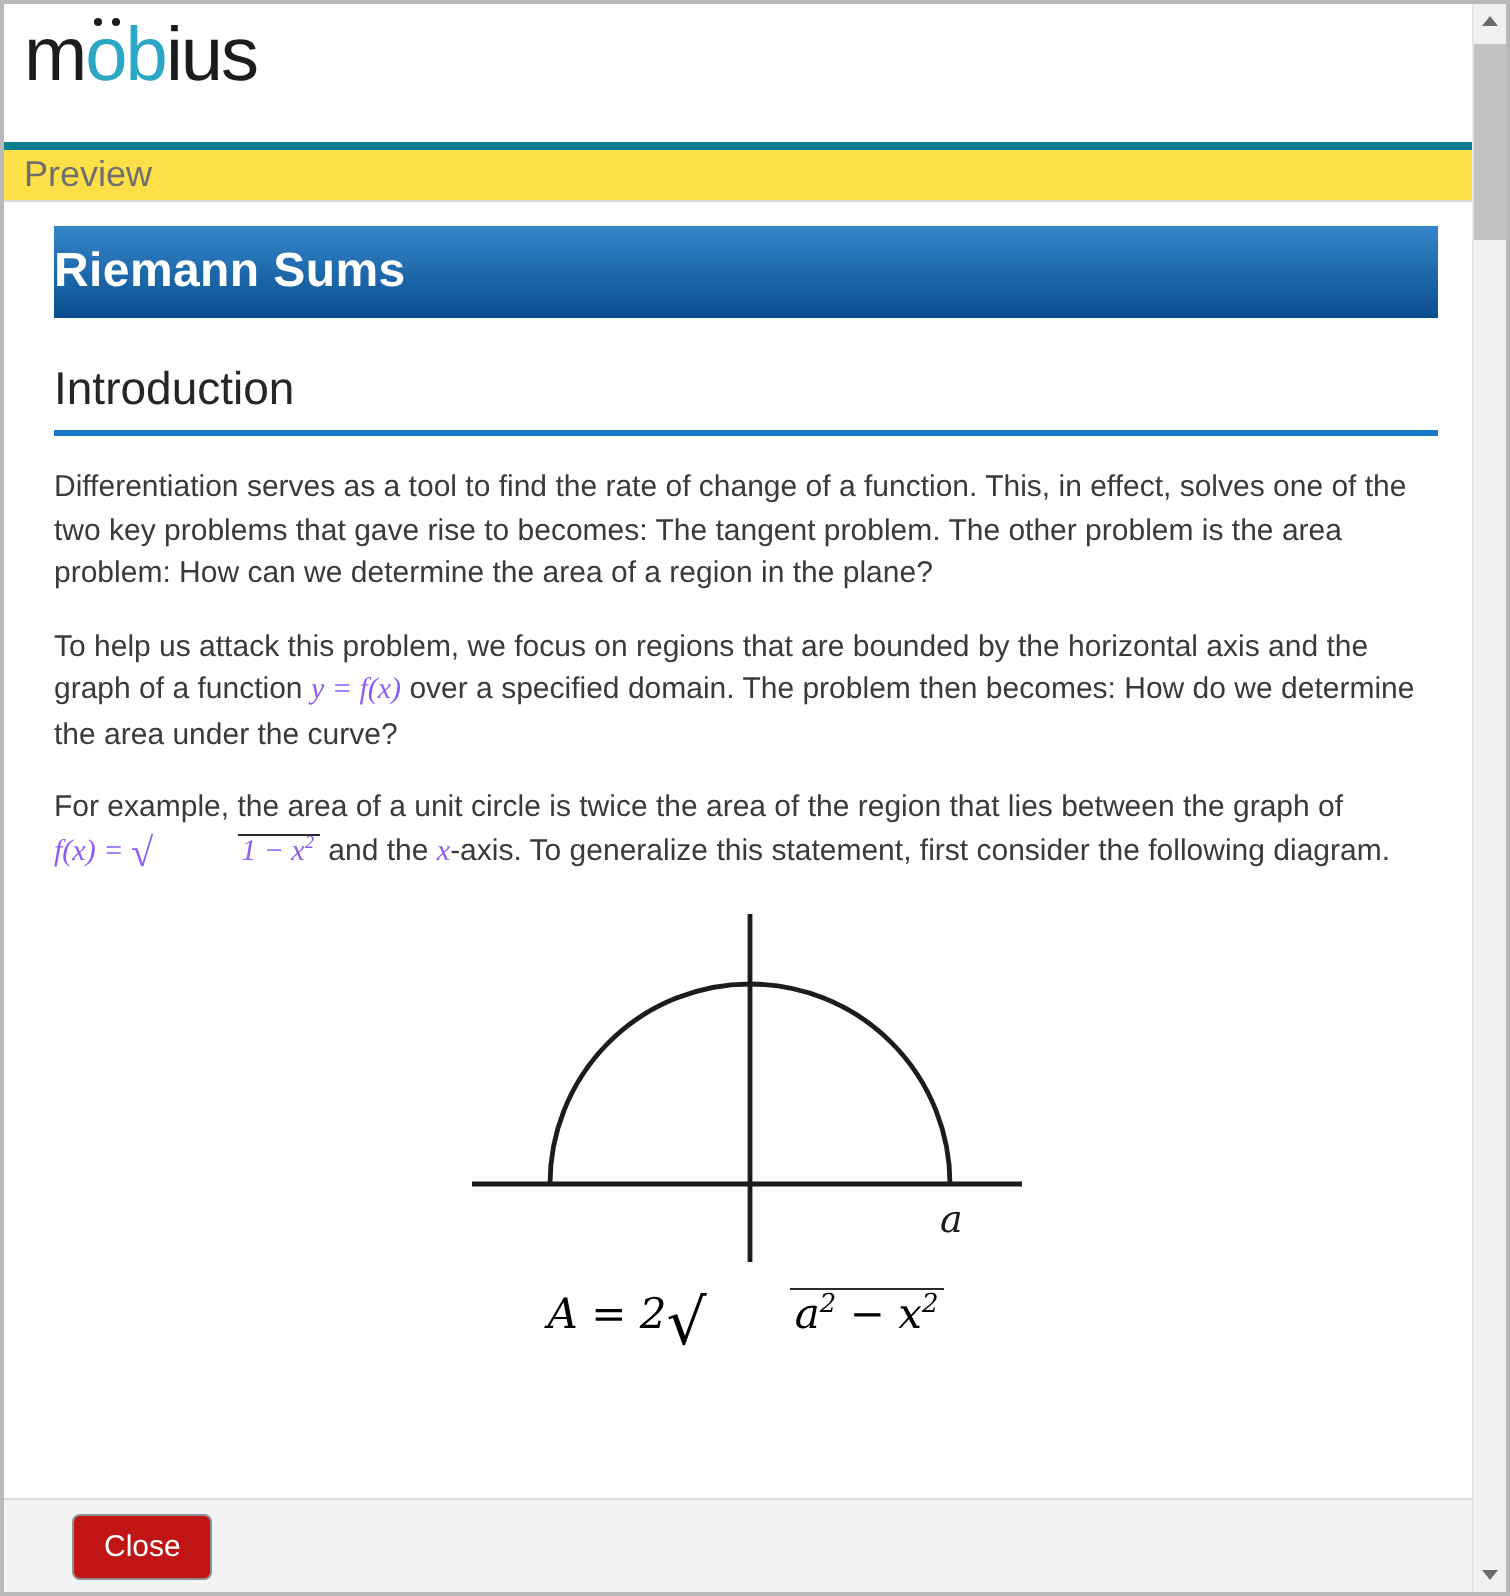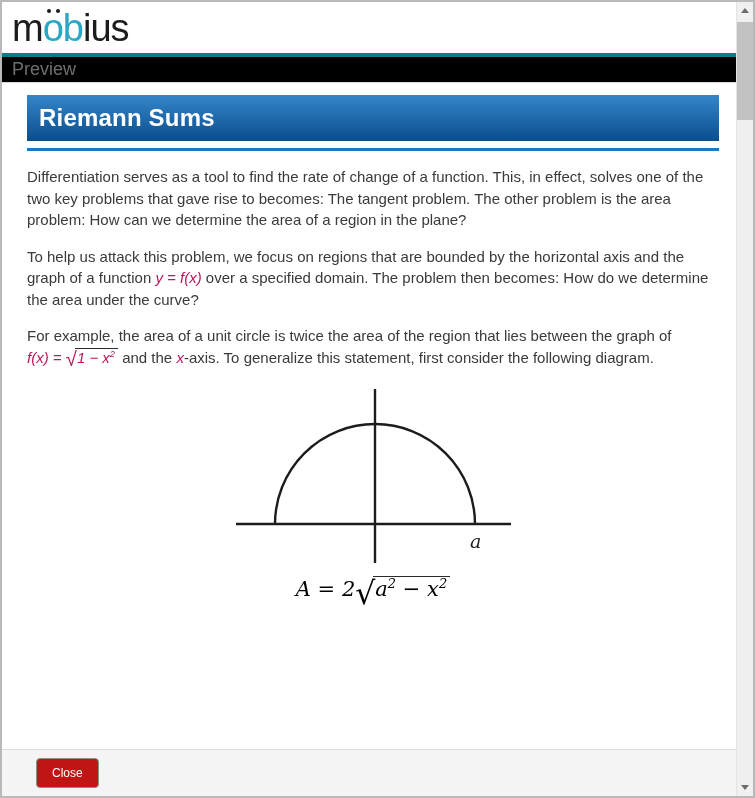--- a/index.html
+++ b/index.html
@@ -8,59 +8,59 @@
   }
   *{margin:0;padding:0;box-sizing:border-box;}
   html,body{width:755px;height:798px;}
   body{font-family:"Liberation Sans",sans-serif;background:#fff;}
   .window{position:relative;width:755px;height:798px;border:2px solid #b9b9b9;background:#fff;overflow:hidden;}
 
   
   .main{position:absolute;top:0;left:0;right:17px;bottom:0;overflow:hidden;background:#fff;}
 
   
-  .header{height:51px;padding:6px 0 0 10px;background:#fff;}
+  .header{height:69px;padding:6px 0 0 10px;background:#fff;}
   .logo{font-size:38px;letter-spacing:-1px;color:#1c1c1c;line-height:1.1;font-weight:400;}
   .logo .teal{color:var(--teal);}
   .logo .o-wrap{position:relative;display:inline-block;}
   .uml{position:absolute;top:1px;left:4px;width:4px;height:4px;border-radius:50%;
        background:#1c1c1c;box-shadow:9px 0 0 #1c1c1c;}
 
   .teal-bar{height:4px;background:var(--teal-bar);}
 
   
-  .preview-bar{height:26px;background:#000000;border-bottom:1px solid #d8d8d8;
+  .preview-bar{height:26px;background:#fde047;border-bottom:1px solid #d8d8d8;
                padding-left:10px;display:flex;align-items:center;}
   .preview-bar span{font-size:18px;color:#6f6f6f;}
 
   
   .content{padding:12px 17px 0 25px;}
   .banner{height:46px;background:linear-gradient(180deg,var(--banner-top) 0%,var(--banner-bottom) 100%);
-          display:flex;align-items:center;padding-left:12px;}
+          display:flex;align-items:center;}
   .banner h1{color:#fff;font-size:24px;font-weight:700;letter-spacing:.2px;}
 
   h2.section{margin-top:22px;font-size:23px;font-weight:400;color:#262626;}
   .blue-rule{margin-top:7px;height:3px;background:var(--rule-blue);}
 
   p.body{margin-top:15px;font-size:15px;line-height:21.5px;color:var(--text);}
-  .math{font-family:Liberation Sans, sans-serif;font-style:italic;color:#be185d;white-space:nowrap;}
+  .math{font-family:Liberation Serif, serif;font-style:italic;color:#8b5cf6;white-space:nowrap;}
   .rad-sign{font-size:1.35em;line-height:1;vertical-align:-0.18em;margin-right:-2px;font-style:normal;}
-  .radicand{border-top:1.5px solid #2b2b2b;padding:0 3px 0 2px;}
+  .radicand{border-top:1.5px solid #2b2b2b;padding:0 3px 0 2px;margin-left:44px;}
   sup{font-size:0.62em;vertical-align:super;line-height:0;}
 
   .diagram{margin:16px auto 0;display:block;width:290px;height:182px;}
 
   .equation{margin-top:10px;text-align:center;font-family:"DejaVu Serif",serif;
             font-style:italic;font-size:21px;color:#000000;}
   .equation .rad-sign{font-size:1.5em;vertical-align:-0.25em;}
 
   
   .footer{position:absolute;left:0;right:17px;bottom:0;height:47px;background:#f4f4f4;
           border-top:1px solid #dcdcdc;display:flex;align-items:center;}
-  .close-btn{margin-left:34px;background:var(--close-red);color:#fff;font-size:12px;
+  .close-btn{margin-left:34px;background:var(--close-red);color:#fff;font-size:15px;
              font-family:"Liberation Sans",sans-serif;border:1px solid #8f8f8f;border-radius:4px;
              padding:7px 15px;cursor:pointer;}
 
   
   .scrollbar{position:absolute;top:0;right:0;bottom:0;width:17px;background:#f0f0f0;
              border-left:1px solid #e4e4e4;}
   .sb-btn{position:absolute;left:0;width:16px;height:17px;background:#f0f0f0;
           display:flex;align-items:center;justify-content:center;cursor:pointer;}
   .sb-up{top:0;} .sb-down{bottom:0;}
   .tri-up{width:0;height:0;border-left:4px solid transparent;border-right:4px solid transparent;
@@ -86,20 +86,21 @@
     <div class="preview-bar">
       <span>Preview</span>
     </div>
 
     <div class="content">
 
       <div class="banner">
         <h1>Riemann Sums</h1>
       </div>
 
+      <h2 class="section">Introduction</h2>
       <div class="blue-rule"></div>
 
       <p class="body">Differentiation serves as a tool to find the rate of change of a function. This, in effect, solves one of the two key problems that gave rise to becomes: The tangent problem. The other problem is the area problem: How can we determine the area of a region in the plane?</p>
 
       <p class="body"><span>To help us attack this problem, we focus on regions that are bounded by the horizontal axis and the graph of a function </span><span class="math">y = f(x)</span><span> over a specified domain. The problem then becomes: How do we determine the area under the curve?</span></p>
 
       <p class="body"><span>For example, the area of a unit circle is twice the area of the region that lies between the graph of </span><span class="math"><span>f(x) = </span><span class="rad-sign">√</span><span class="radicand"><span>1 − x</span><sup>2</sup></span></span><span> and the </span><span class="math">x</span><span>-axis. To generalize this statement, first consider the following diagram.</span></p>
 
       <svg class="diagram" viewBox="0 0 290 182" xmlns="http://www.w3.org/2000/svg">
         <line x1="147" y1="4" x2="147" y2="178" stroke="#1c1c1c" stroke-width="2.4"></line>

